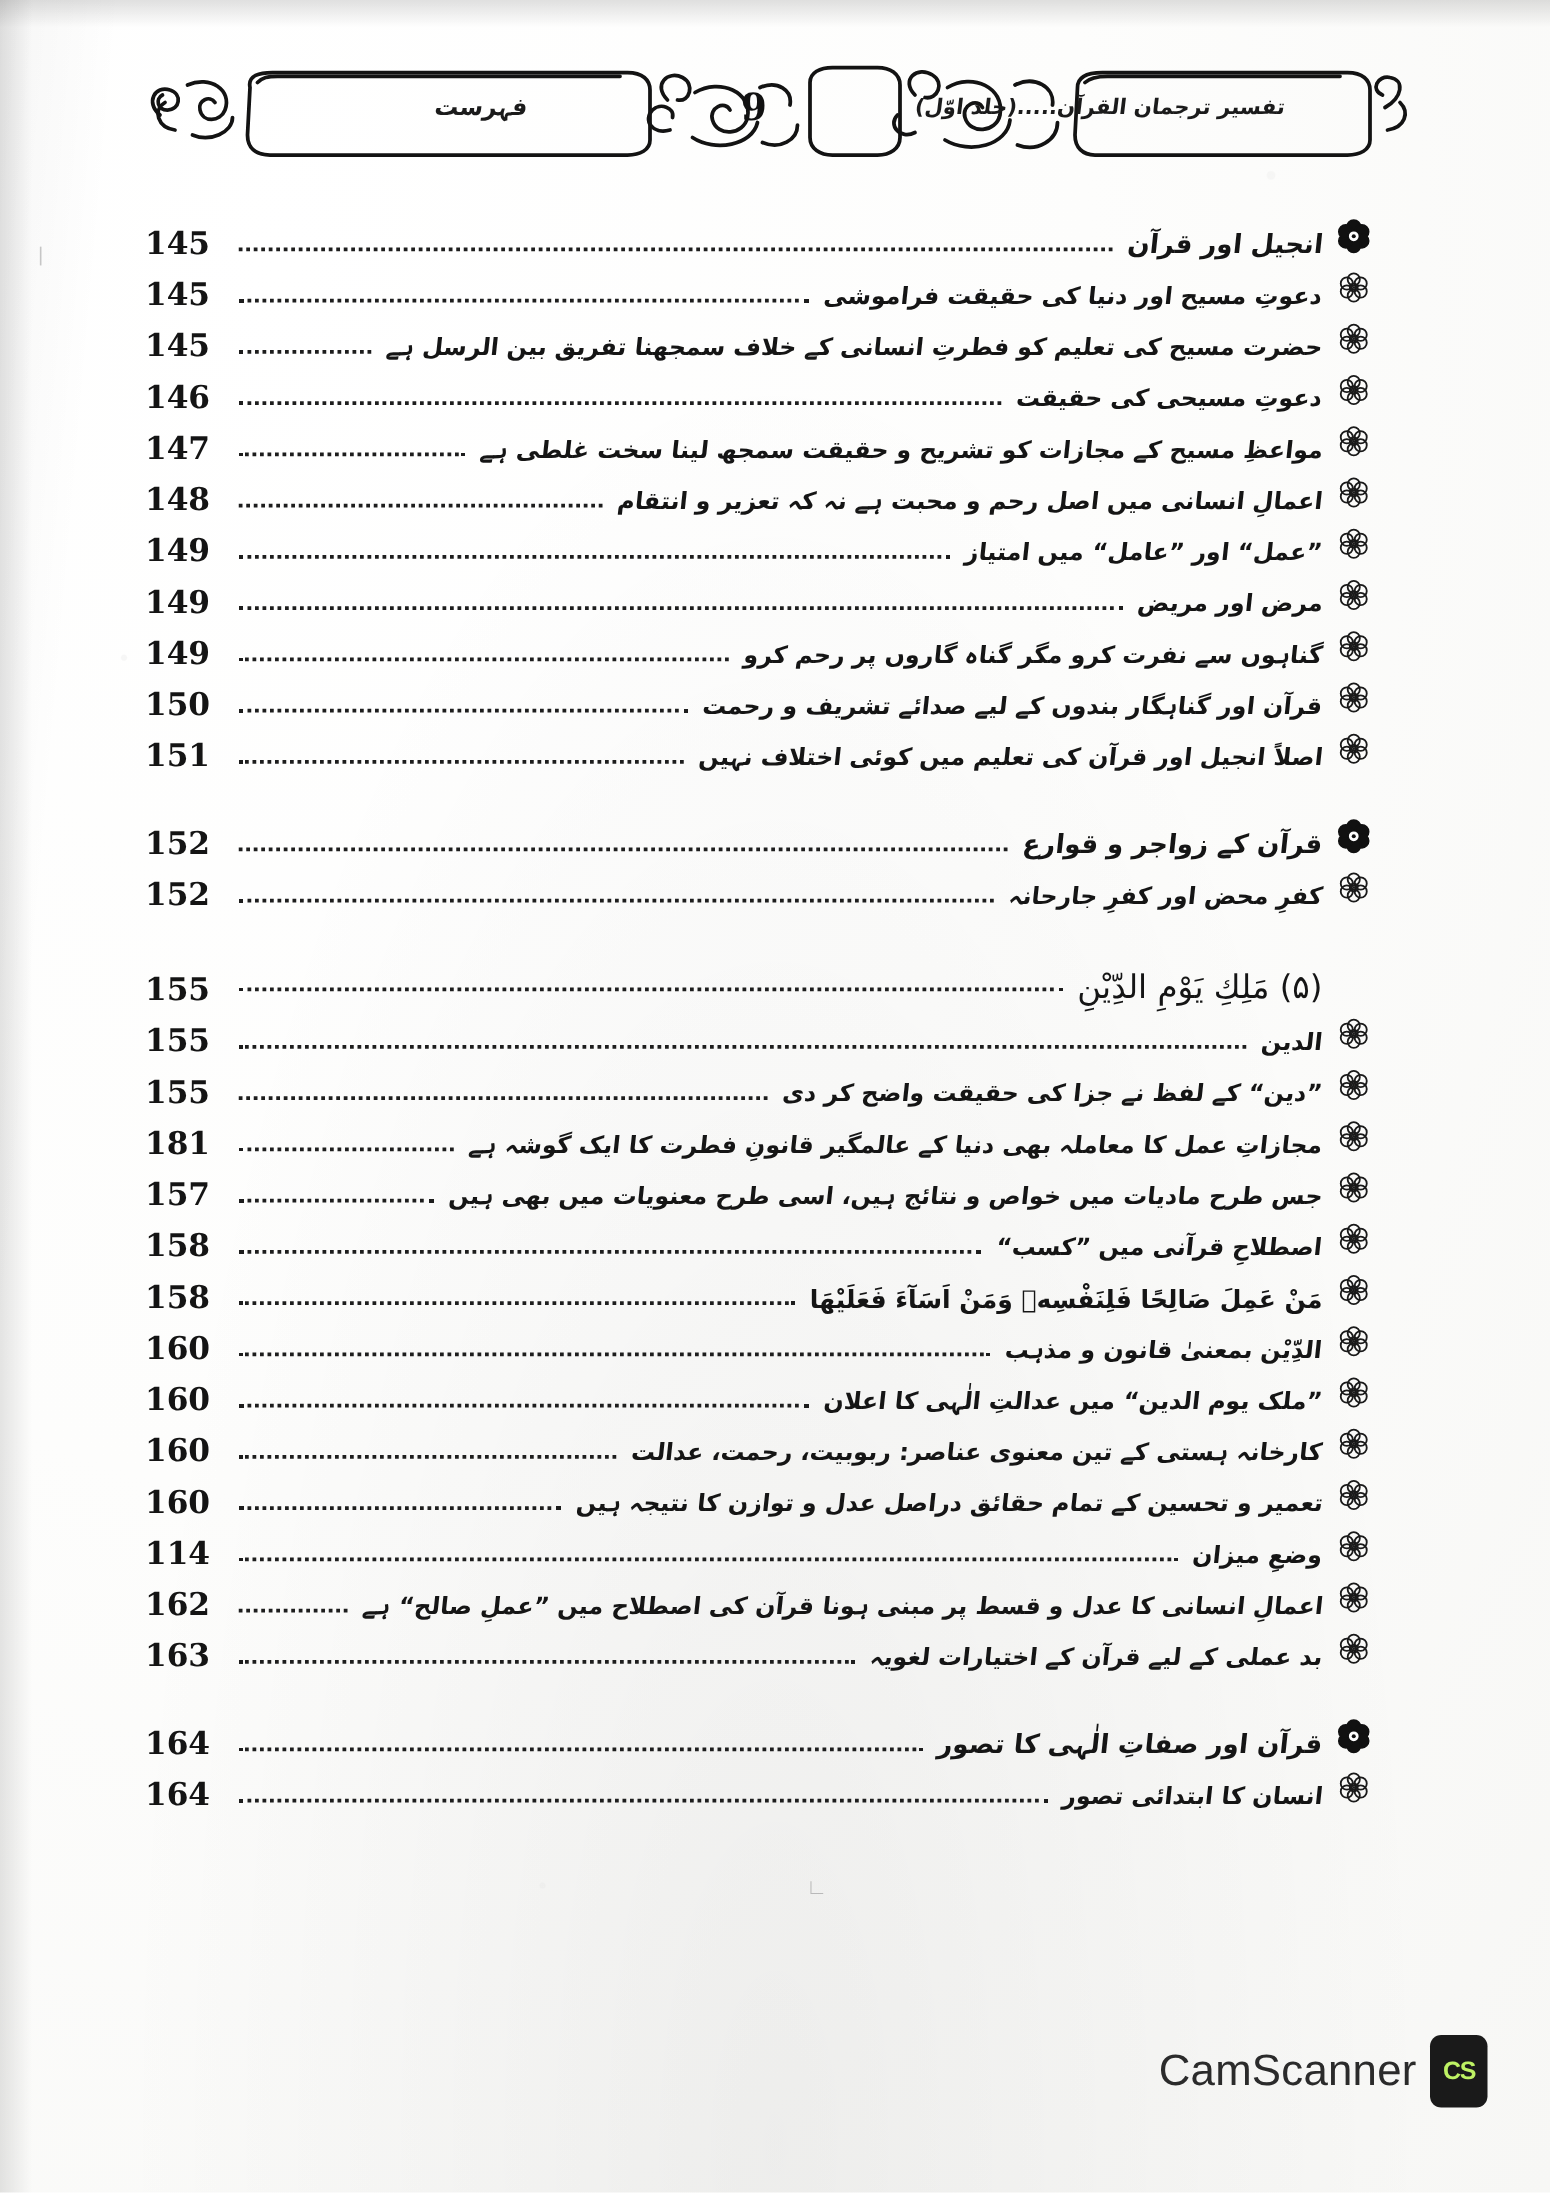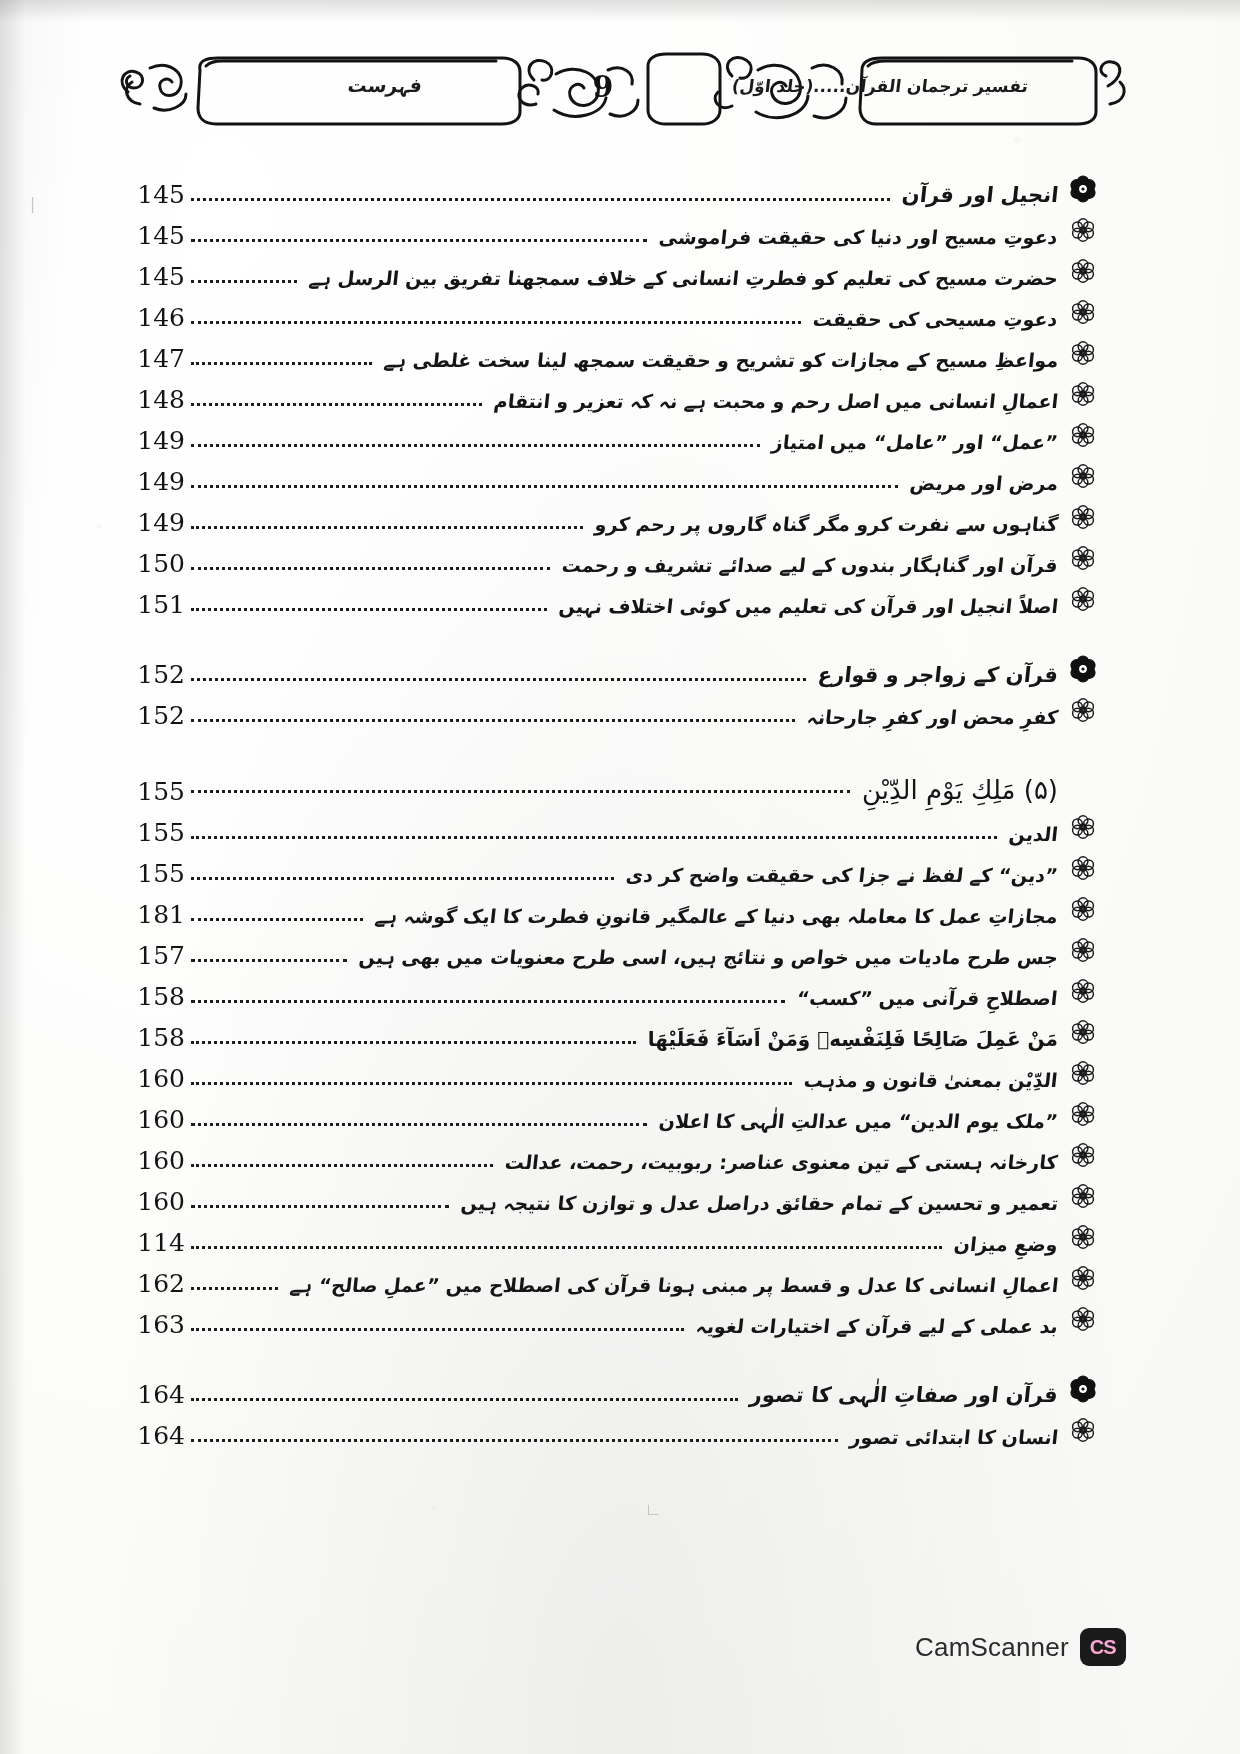--- a/index.html
+++ b/index.html
@@ -121,47 +121,47 @@
     flex:1 1 auto;
     border-bottom:3px dotted #1d1d1d;
     margin:0 6px 9px 6px;
     min-width:20px;
     height:1px;
   }
   .row.big .dots{margin-bottom:14px;}
 
   .pageno{
     flex:0 0 86px;
-    text-align:right;
+    text-align:center;
     direction:ltr;
     font-size:25px;
-    font-weight:400;
+    font-weight:700;
     font-family:"DejaVu Serif","Liberation Serif",serif;
     color:#141414;
     margin-bottom:1px;
     padding-left:4px;
   }
 
   
   #watermark{
     position:absolute;
     left:915px;top:1628px;
     display:flex;align-items:center;gap:11px;
   }
   #cs-badge{
-    width:46px;height:38px;border-radius:9px;
+    width:46px;height:58px;border-radius:9px;
     background:#1a1a1a;
     display:flex;align-items:center;justify-content:center;
-    color:#f9a8d4;font-size:20px;font-weight:700;
+    color:#bef264;font-size:20px;font-weight:700;
     font-family:"Liberation Sans",sans-serif;
     letter-spacing:-1px;
   }
   #cs-label{
     font-family:"Liberation Sans",sans-serif;
-    font-size:26px;color:#2b2b2b;letter-spacing:.2px;
+    font-size:35px;color:#2b2b2b;letter-spacing:.2px;margin-left:12px;
   }
   
   .artifact{
     position:absolute;left:645px;top:1500px;
     font-size:17px;color:#b9b9b9;font-family:"Liberation Serif",serif;
   }
   .artifact2{
     position:absolute;left:30px;top:195px;
     font-size:15px;color:#c6c6c6;
   }

